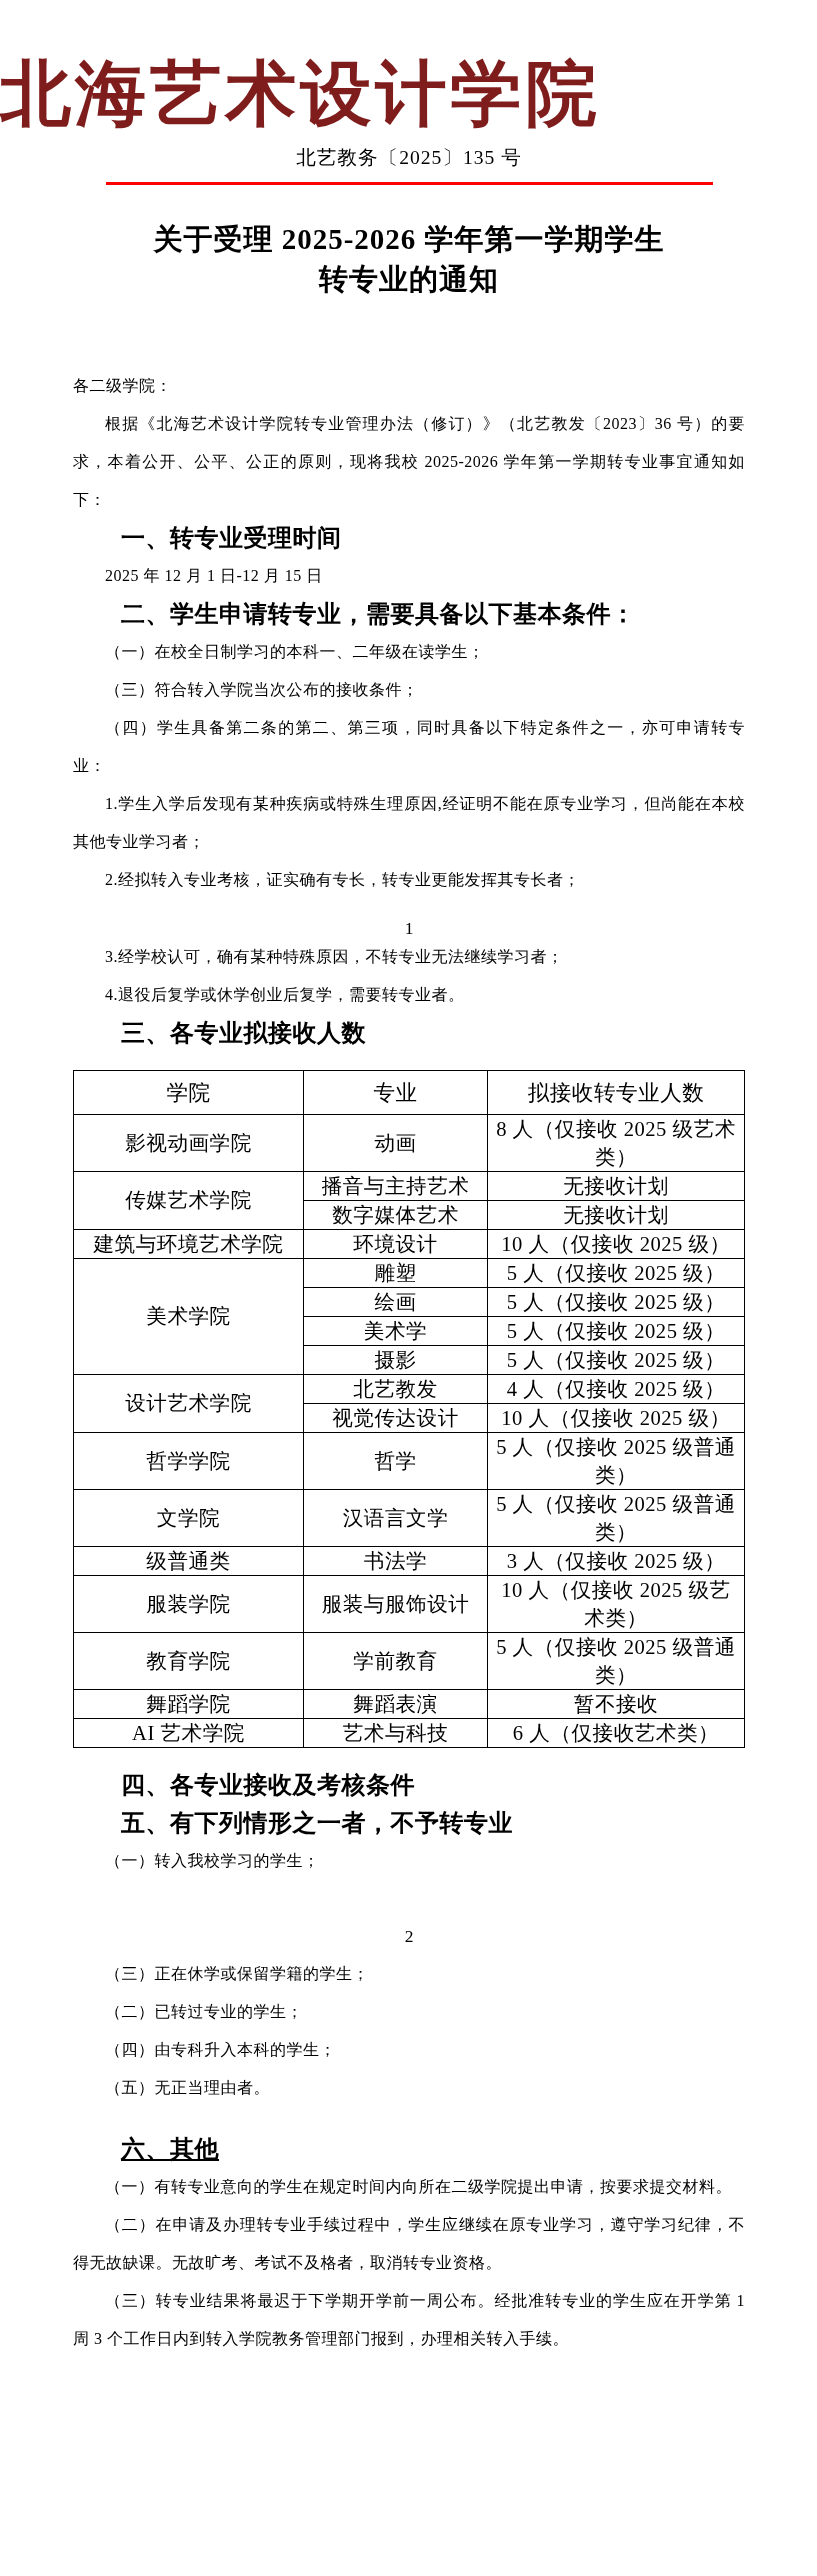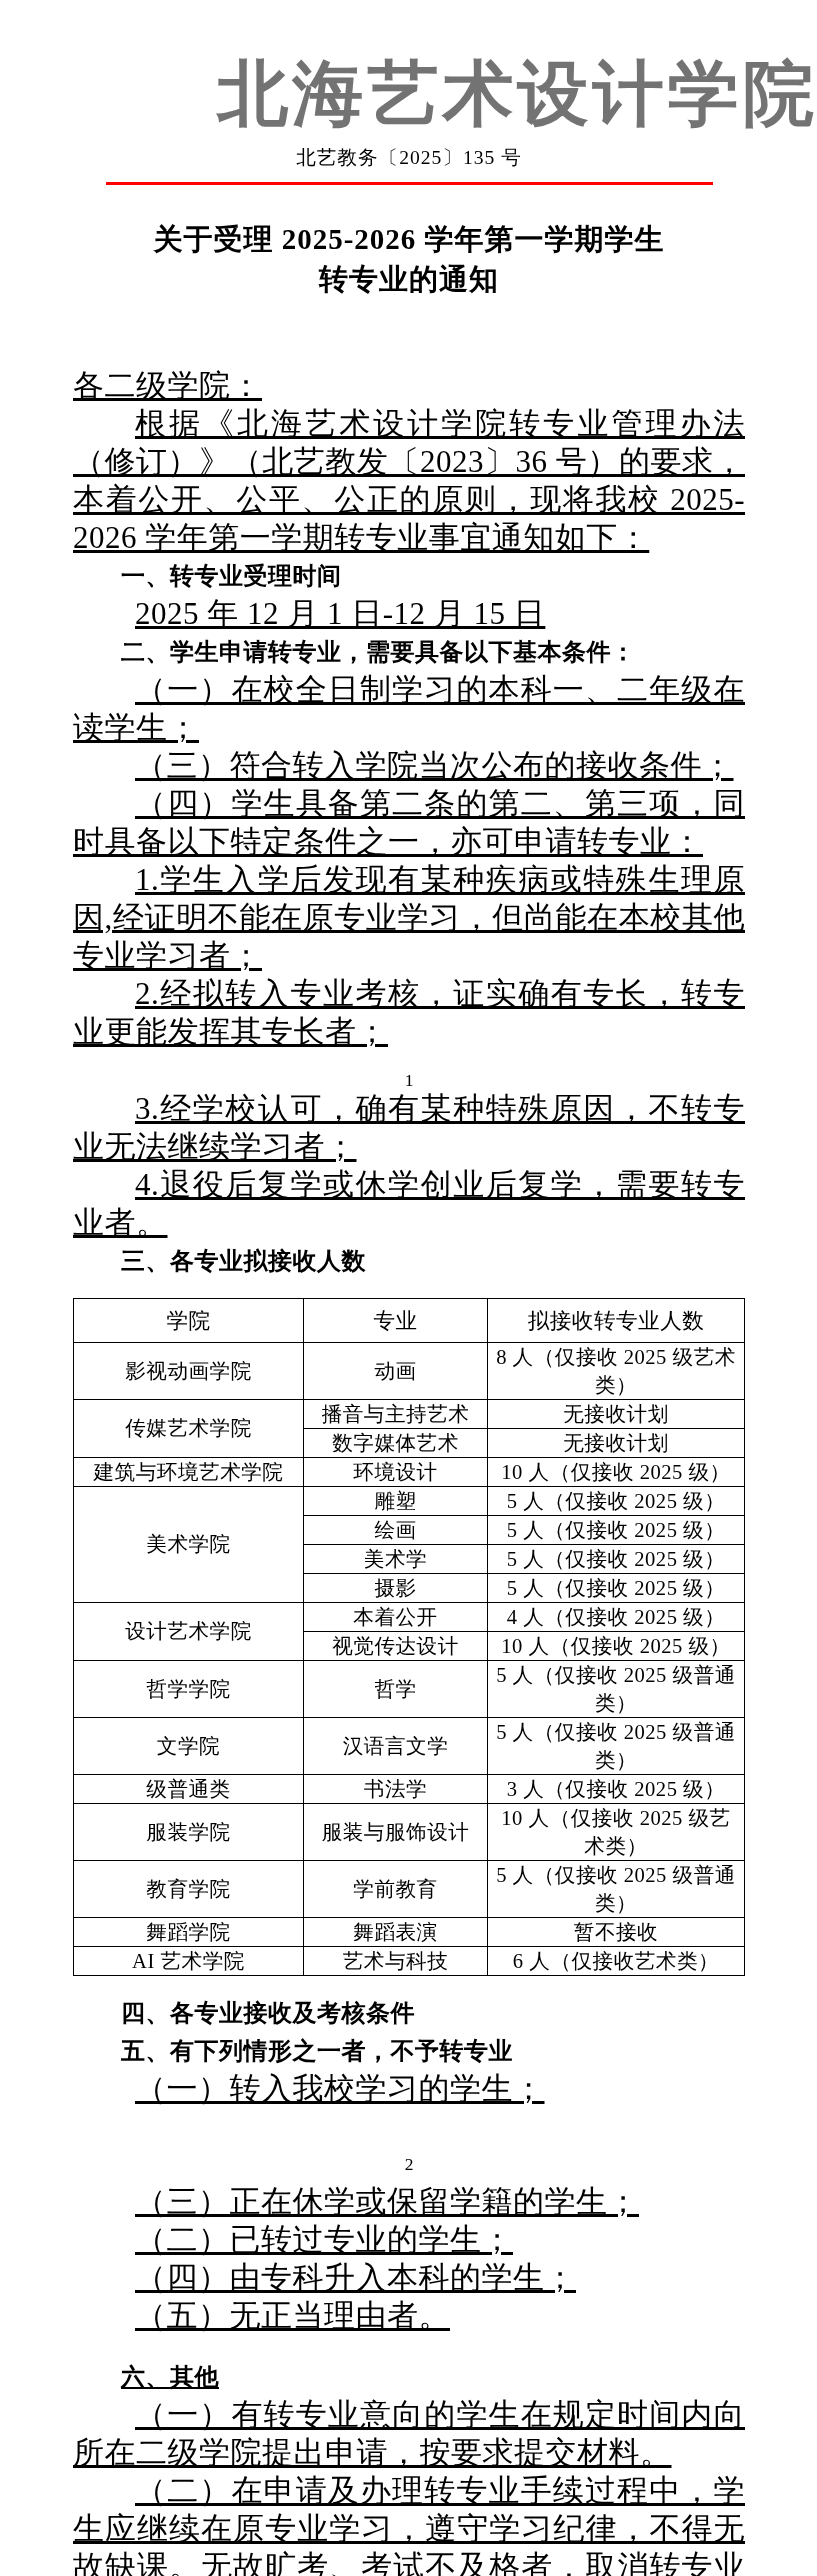--- a/index.html
+++ b/index.html
@@ -5,37 +5,37 @@
   html, body { margin: 0; padding: 0; background: #ffffff; }
   .page {
     width: 818px; height: 4016px; background: #ffffff;
     overflow: hidden; position: relative;
     font-family: "Liberation Serif", "DejaVu Serif", serif;
     color: #000;
   }
   .content { padding: 0 73px; }
 
   .org-title {
-    margin-top: 55px; text-align: right;
-    color: #737373; font-weight: bold;
+    margin-top: 55px; text-align: left;
+    color: #7f1d1d; font-weight: bold;
     font-size: 71px; line-height: 78px; letter-spacing: 4.1px;
     font-family: "Liberation Serif", "DejaVu Serif", serif;
   }
   .doc-number {
     margin-top: 13.4px; text-align: center;
     font-size: 19.6px; line-height: 23px; letter-spacing: 1px;
   }
   .red-line { width: 607px; height: 3.6px; background: #ff0000; margin: 12.4px auto 0 auto; }
 
   .notice-title {
     margin-top: 34px; text-align: center; font-weight: bold;
     font-size: 29px; line-height: 40px; letter-spacing: 1px;
   }
 
-  .bodytext { font-size: 31px; line-height: 38px; letter-spacing: 0.5px; text-align: justify; text-decoration: underline; }
+  .bodytext { font-size: 16px; line-height: 38px; letter-spacing: 0.5px; text-align: justify; }
   .indent { text-indent: 2em; }
 
   .salutation { margin-top: 68px; }
 
   .sec-heading {
     font-family: "Liberation Sans", "DejaVu Sans", sans-serif;
     font-weight: bold; font-size: 24px; line-height: 38px;
     text-indent: 2em; letter-spacing: 0.5px;
   }
   .mt44 { margin-top: 18px; }
@@ -136,21 +136,21 @@
         <tr>
           <td>美术学</td>
           <td>5 人（仅接收 2025 级）</td>
         </tr>
         <tr>
           <td>摄影</td>
           <td>5 人（仅接收 2025 级）</td>
         </tr>
         <tr>
           <td rowspan="2">设计艺术学院</td>
-          <td>本着公开</td>
+          <td>北艺教发</td>
           <td>4 人（仅接收 2025 级）</td>
         </tr>
         <tr>
           <td>视觉传达设计</td>
           <td>10 人（仅接收 2025 级）</td>
         </tr>
         <tr>
           <td>哲学学院</td>
           <td>哲学</td>
           <td>5 人（仅接收 2025 级普通类）</td>

